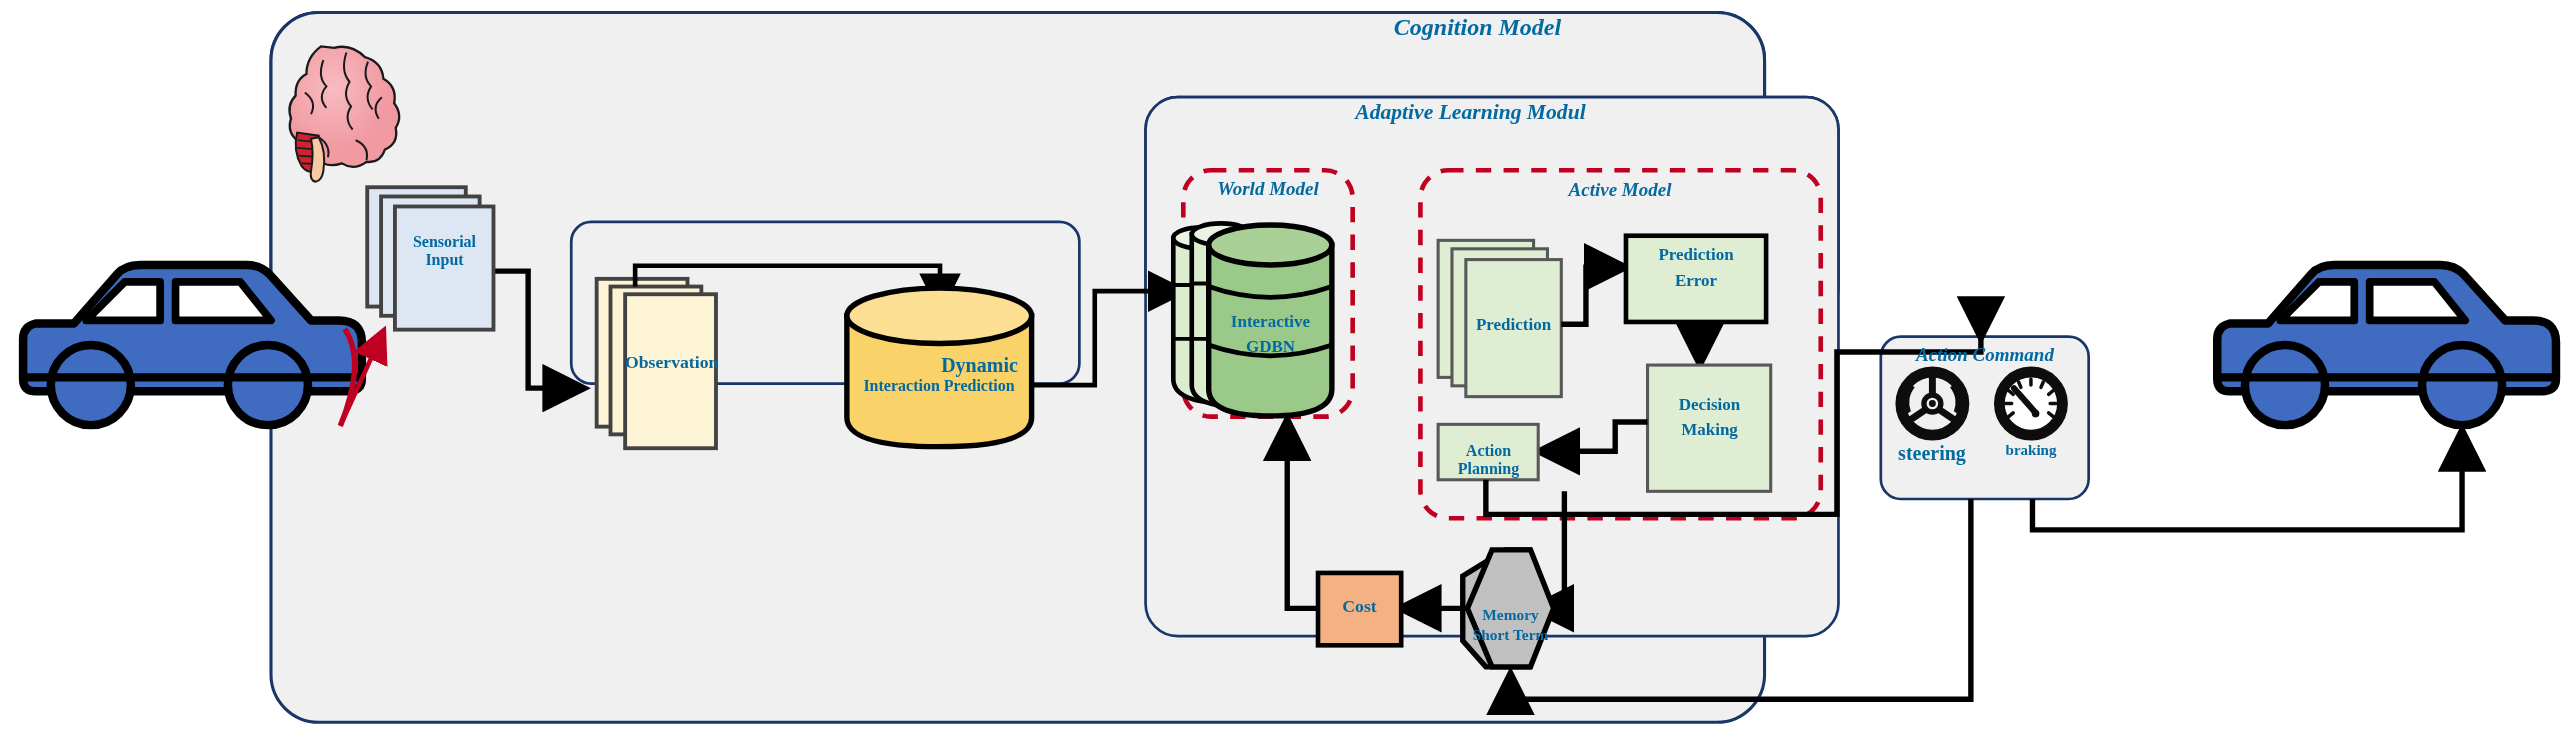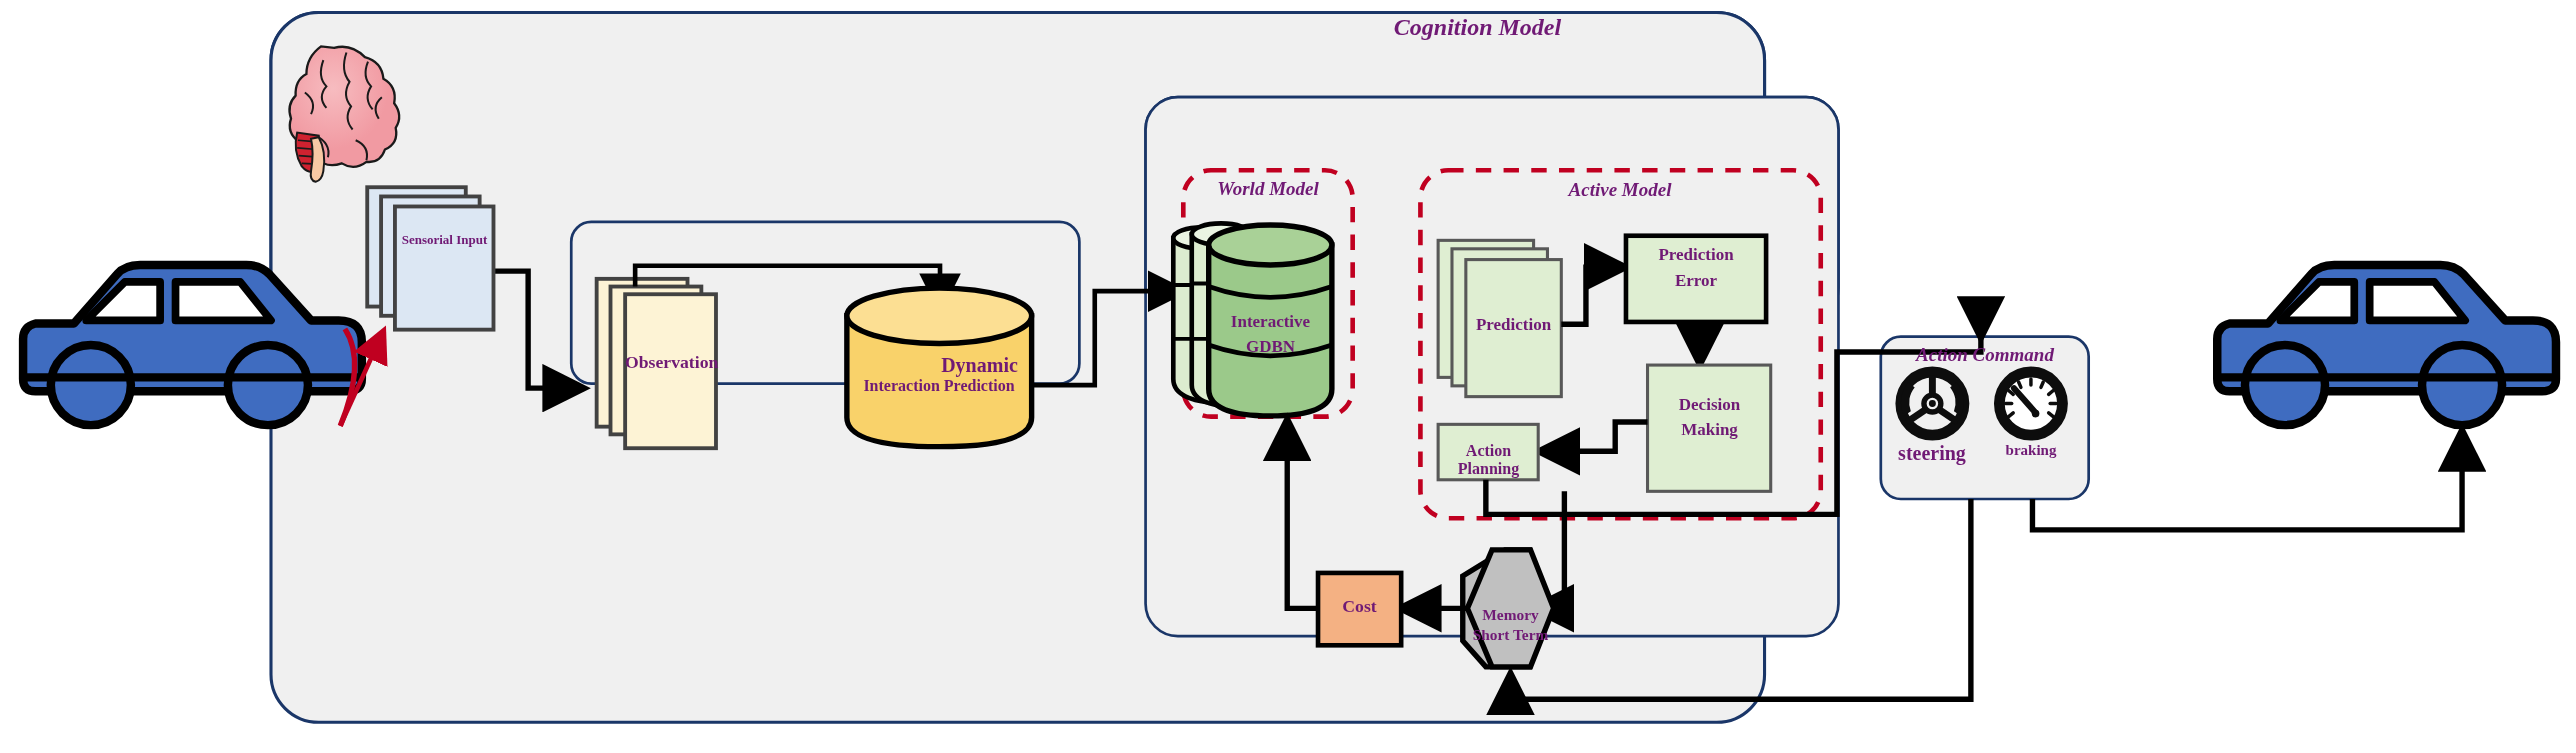--- a/index.html
+++ b/index.html
@@ -1,20 +1,20 @@
 <!DOCTYPE html>
 <html style="font-size:12.3px"><head>
 <meta charset="utf-8">
 <style>
   html,body{margin:0;padding:0;background:#fff;}
   body{width:2576px;height:754px;position:relative;overflow:hidden;
        font-family:"Liberation Serif",serif;}
   #stage{position:absolute;left:0;top:0;width:2576px;height:754px;}
   svg#canvas{position:absolute;left:0;top:0;width:2576px;height:754px;}
-  .lbl{position:absolute;text-align:center;color:#701a75;line-height:1.12;
+  .lbl{position:absolute;text-align:center;color:#0369a1;line-height:1.12;
        font-family:"Liberation Serif",serif;}
   .bold{font-weight:bold;}
   .ital{font-style:italic;font-weight:bold;}
 </style>
 </head>
 <body>
 
 <div id="stage">
 
 <svg id="canvas" viewBox="0 0 3346 979">
@@ -232,29 +232,30 @@
       <line x1="2609" y1="541" x2="2615" y2="536"></line>
     </g>
     <path d="M2616 504 L2644 536" stroke="#0d0d0d" stroke-width="8" stroke-linecap="round"></path>
     <circle cx="2644" cy="537" r="5" fill="#0d0d0d"></circle>
   </g>
 
 </svg>
 
 <div class="lbl ital" style="left:1239px;top:14px;width:477px;font-size:24px;">Cognition Model</div>
 
+<div class="lbl ital" style="left:1232px;top:100px;width:477px;font-size:21.6px;">Adaptive Learning Modul</div>
 
 
 <div class="lbl ital" style="left:1164px;top:178px;width:208px;font-size:19px;">World Model</div>
 
 <div class="lbl ital" style="left:1420px;top:179px;width:400px;font-size:19px;">Active Model</div>
 
 <div class="lbl ital" style="left:1881px;top:344px;width:208px;font-size:19px;">Action Command</div>
 
-<div class="lbl bold" style="left:395px;top:233px;width:99px;font-size:13px;">Sensorial Input</div>
+<div class="lbl bold" style="left:395px;top:233px;width:99px;font-size:16px;">Sensorial Input</div>
 
 <div class="lbl bold" style="left:625px;top:353px;width:91px;font-size:17.7px;">Observation</div>
 
 <div class="lbl bold" style="left:887px;top:354px;width:185px;font-size:20px;">Dynamic</div>
 <div class="lbl bold" style="left:842px;top:377px;width:194px;font-size:16px;">Interaction Prediction</div>
 
 <div class="lbl bold" style="left:1209px;top:312px;width:123px;font-size:17px;">Interactive</div>
 <div class="lbl bold" style="left:1209px;top:337px;width:123px;font-size:17px;">GDBN</div>
 
 <div class="lbl bold" style="left:1466px;top:315px;width:95px;font-size:17px;">Prediction</div>

